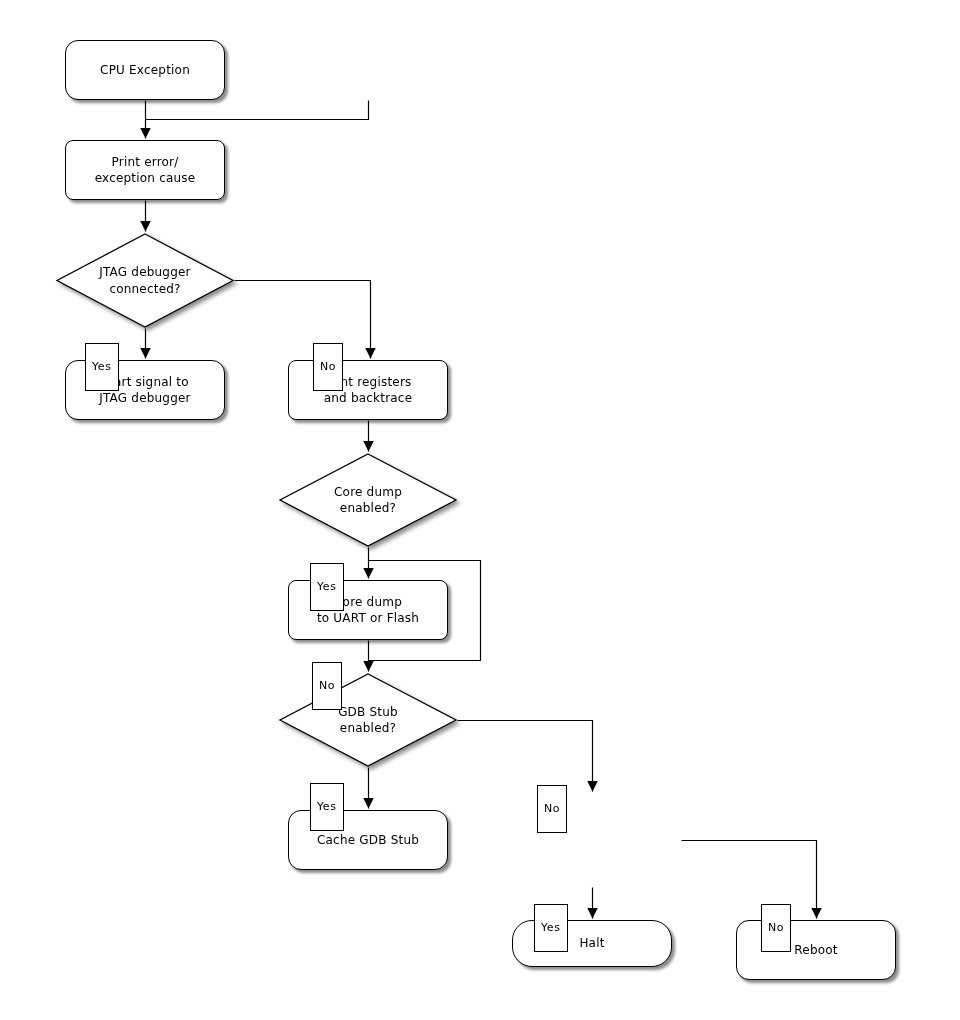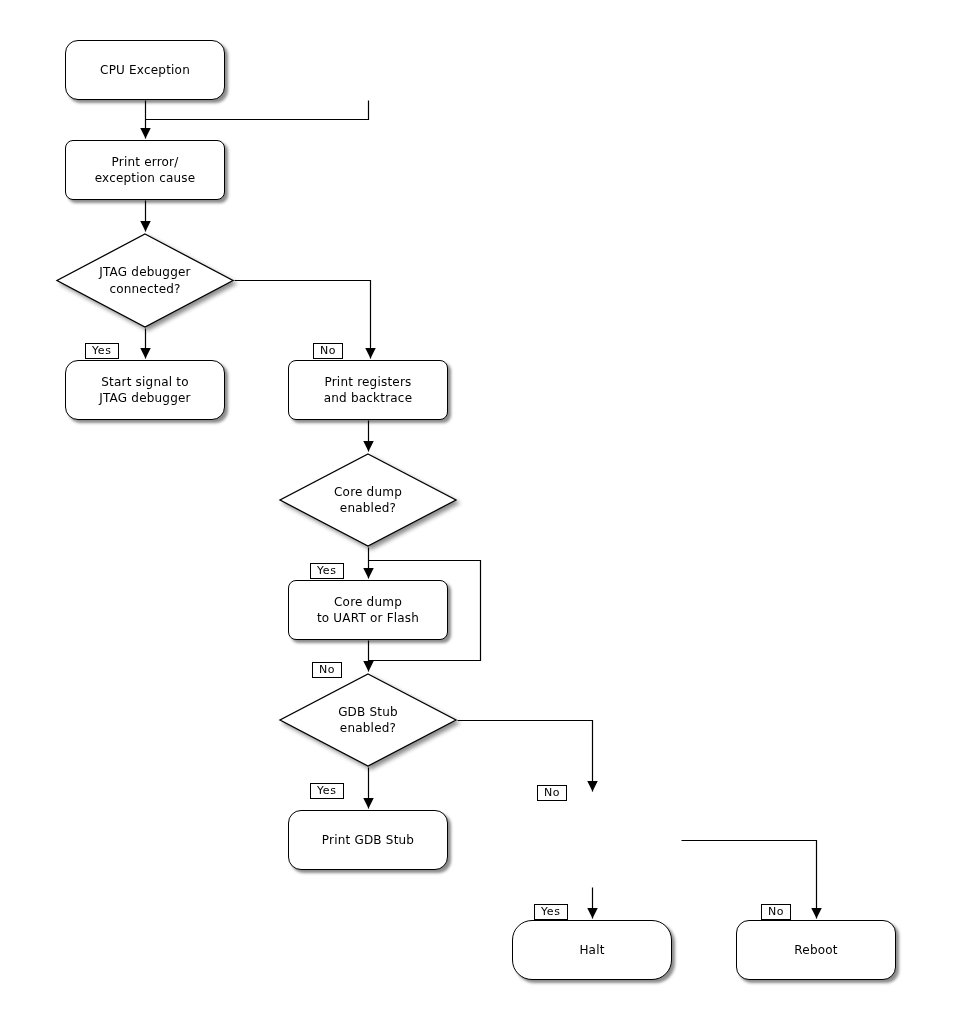--- a/index.html
+++ b/index.html
@@ -62,21 +62,21 @@
     letter-spacing: 0.2px;
     white-space: pre-line;
   }
   .branch {
     position: absolute;
     background: #ffffff;
     border: 1px solid #000000;
     box-sizing: border-box;
     font-size: 11px;
     line-height: 14px;
-    padding: 0 6px;
+    padding: 16px 6px;
     letter-spacing: 0.6px;
     text-align: center;
   }
 </style>
 </head>
 <body>
 
 <div class="canvas">
 
   <svg class="wires" viewBox="0 0 960 1020">
@@ -110,23 +110,23 @@
 
   <div class="node terminal" style="left:65px;  top:360px; width:160px; height:60px;">Start signal to
 JTAG debugger</div>
 
   <div class="node process" style="left:288px; top:360px; width:160px; height:60px;">Print registers
 and backtrace</div>
 
   <div class="node process" style="left:288px; top:580px; width:160px; height:60px;">Core dump
 to UART or Flash</div>
 
-  <div class="node terminal" style="left:288px; top:810px; width:160px; height:60px;">Print GDB Stub</div>
+  <div class="node terminal" style="left:288px; top:810px; width:160px; height:60px;">Cache GDB Stub</div>
 
-  <div class="node terminal" style="left:512px; top:920px; width:160px; height:60px;border-radius:20px;">Halt</div>
+  <div class="node terminal" style="left:512px; top:920px; width:160px; height:47px;border-radius:20px;">Halt</div>
 
   <div class="node terminal" style="left:736px; top:920px; width:160px; height:60px;">Reboot</div>
 
   <div class="decision" style="left:56px; top:233px; width:178px; height:95px;">
     <svg width="178" height="95" viewBox="0 0 178 95">
       <polygon points="89,1 177,47.5 89,94 1,47.5"></polygon>
     </svg>
     <div class="dlabel">JTAG debugger
 connected?</div>
   </div>

